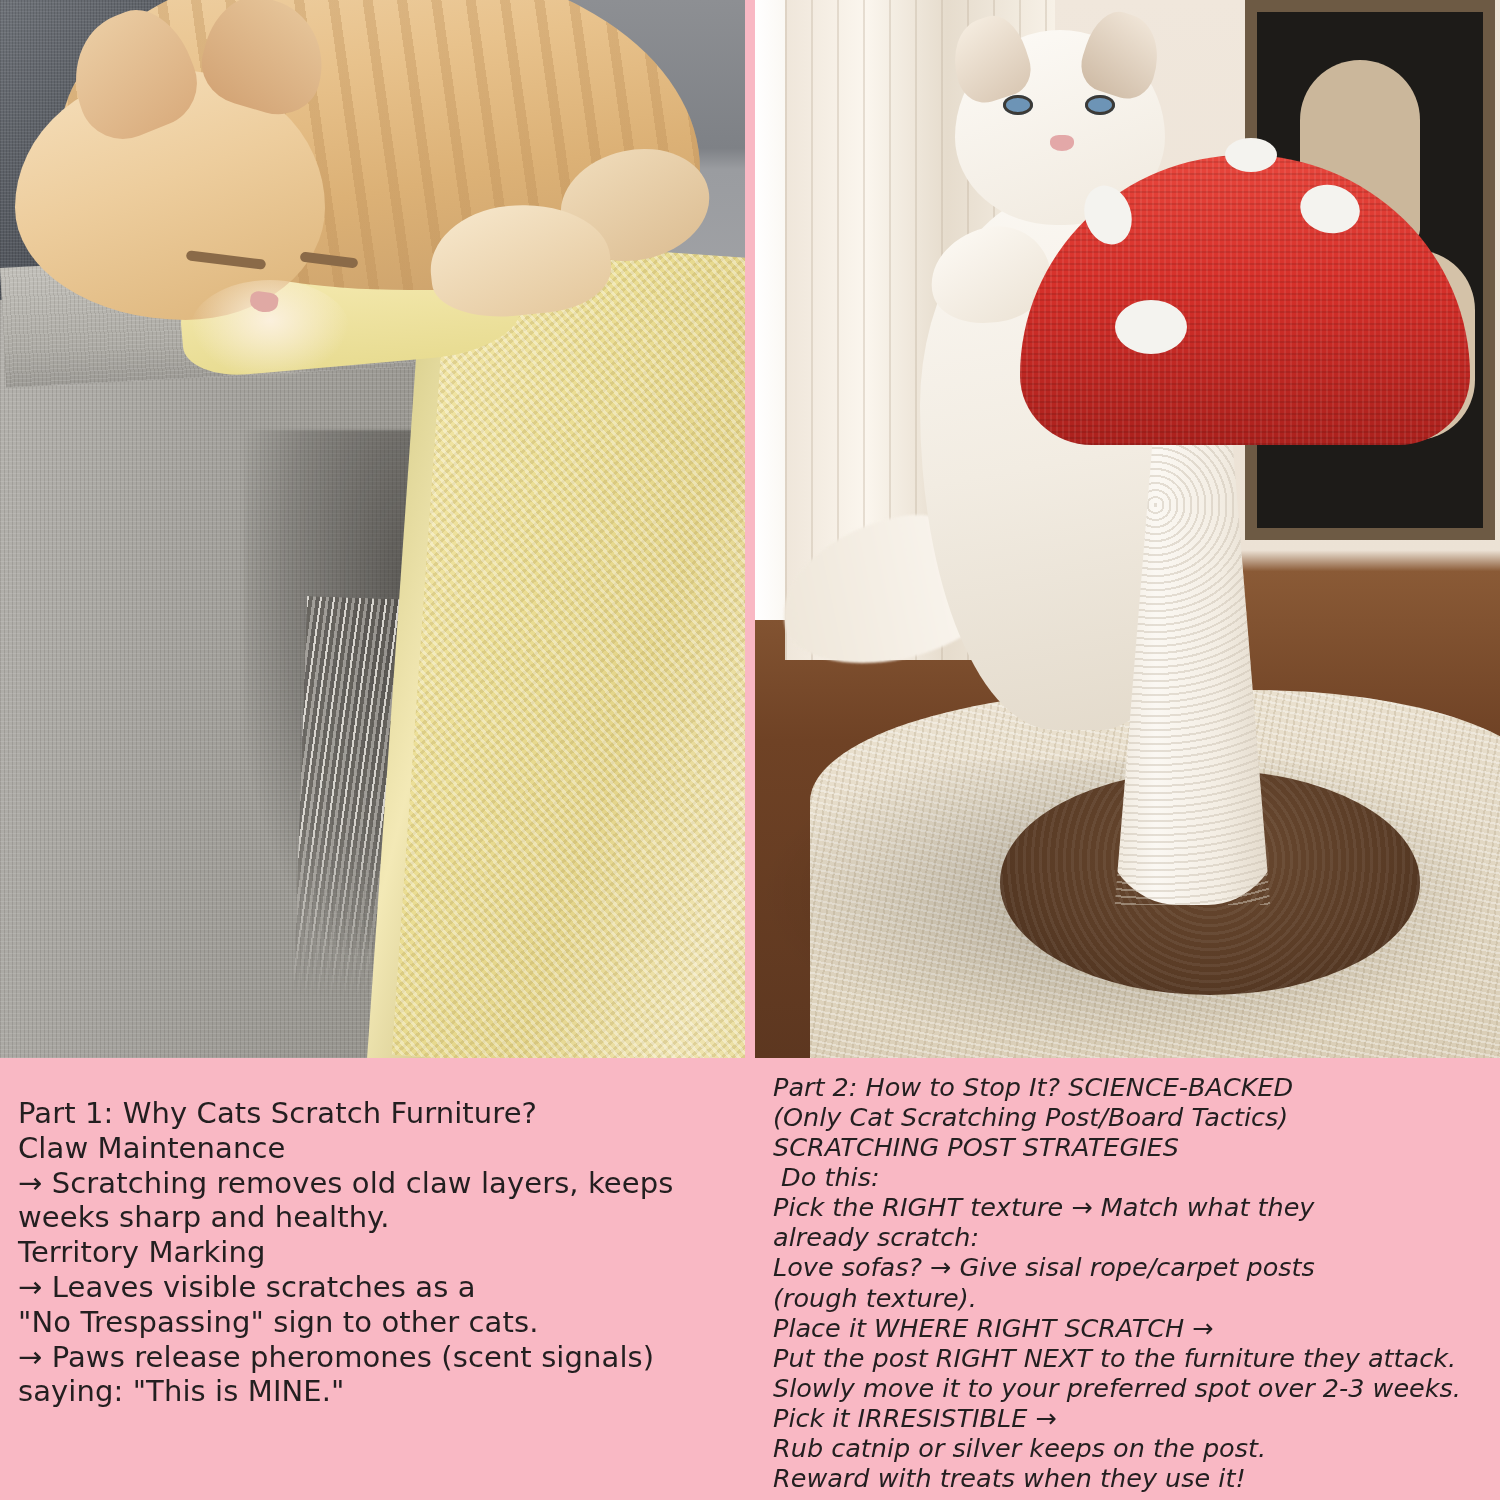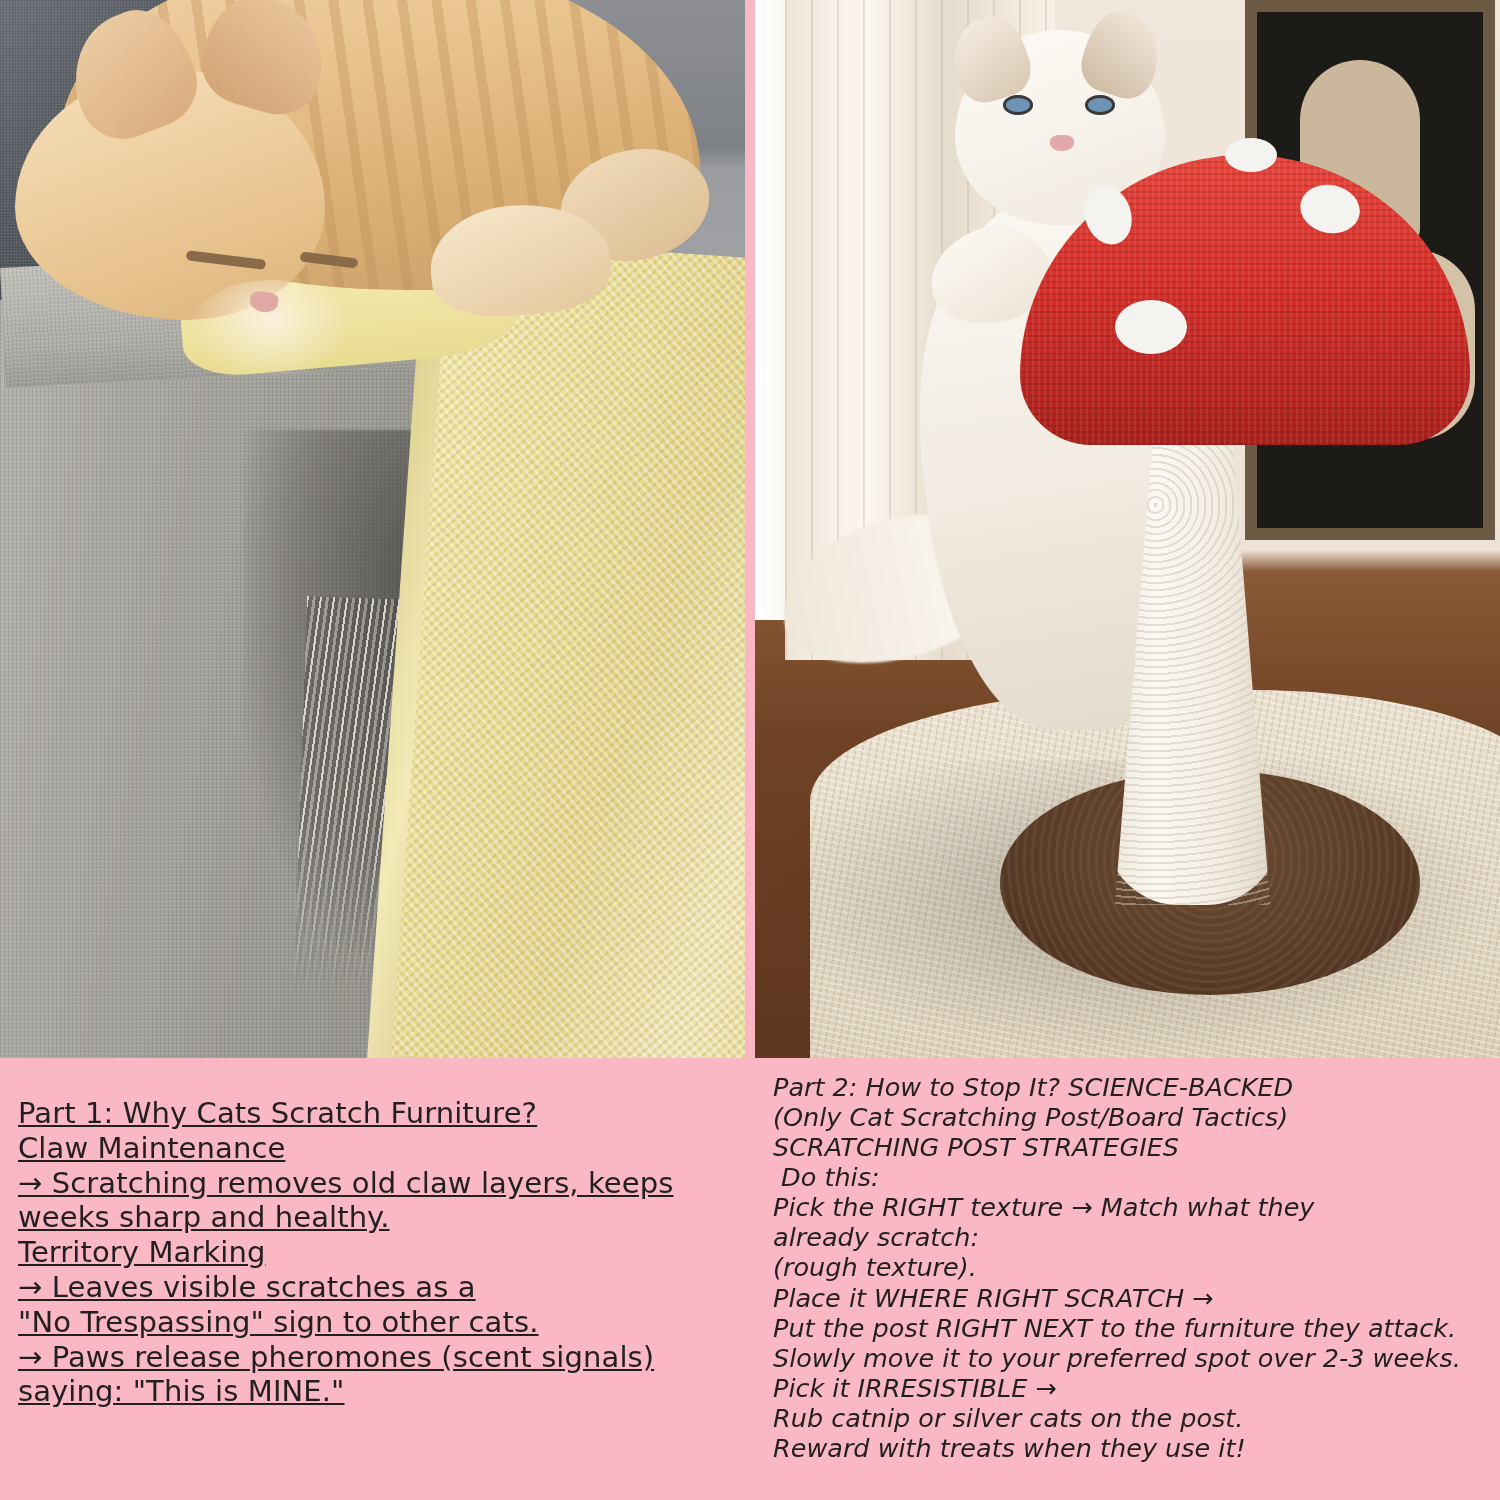--- a/index.html
+++ b/index.html
@@ -388,21 +388,21 @@
   .dot3 { left: 360px; top: 300px; width: 72px; height: 54px; }
   .dot4 { left: 470px; top: 138px; width: 52px; height: 34px; }
 
   
   .text-panel {
     background: #f9b8c4;
     padding: 14px 14px 10px 18px;
     box-sizing: border-box;
     color: #231f20;
   }
-  .text-left { grid-column: 1; grid-row: 2; text-decoration: underline; }
+  .text-left { grid-column: 1; grid-row: 2; }
   .text-right { grid-column: 3; grid-row: 2; font-style: italic; }
   .text-left .line {
     font-size: 29px;
     line-height: 1.20;
     letter-spacing: .1px;
     white-space: pre-wrap;
   }
   .text-left .lines { padding-top: 24px; }
   .text-right .line {
     font-size: 25.5px;
@@ -484,23 +484,24 @@
   </div>
 
   <div class="text-panel text-right">
     <div class="lines">
       <div class="line">Part 2: How to Stop It? SCIENCE-BACKED</div>
       <div class="line">(Only Cat Scratching Post/Board Tactics)</div>
       <div class="line">SCRATCHING POST STRATEGIES</div>
       <div class="line"> Do this:</div>
       <div class="line">Pick the RIGHT texture → Match what they</div>
       <div class="line">already scratch:</div>
+      <div class="line">Love sofas? → Give sisal rope/carpet posts</div>
       <div class="line">(rough texture).</div>
       <div class="line">Place it WHERE RIGHT SCRATCH →</div>
       <div class="line">Put the post RIGHT NEXT to the furniture they attack.</div>
       <div class="line">Slowly move it to your preferred spot over 2-3 weeks.</div>
       <div class="line">Pick it IRRESISTIBLE →</div>
-      <div class="line">Rub catnip or silver cats on the post.</div>
+      <div class="line">Rub catnip or silver keeps on the post.</div>
       <div class="line">Reward with treats when they use it!</div>
     </div>
   </div>
 
 </div>
 
 </body></html>

